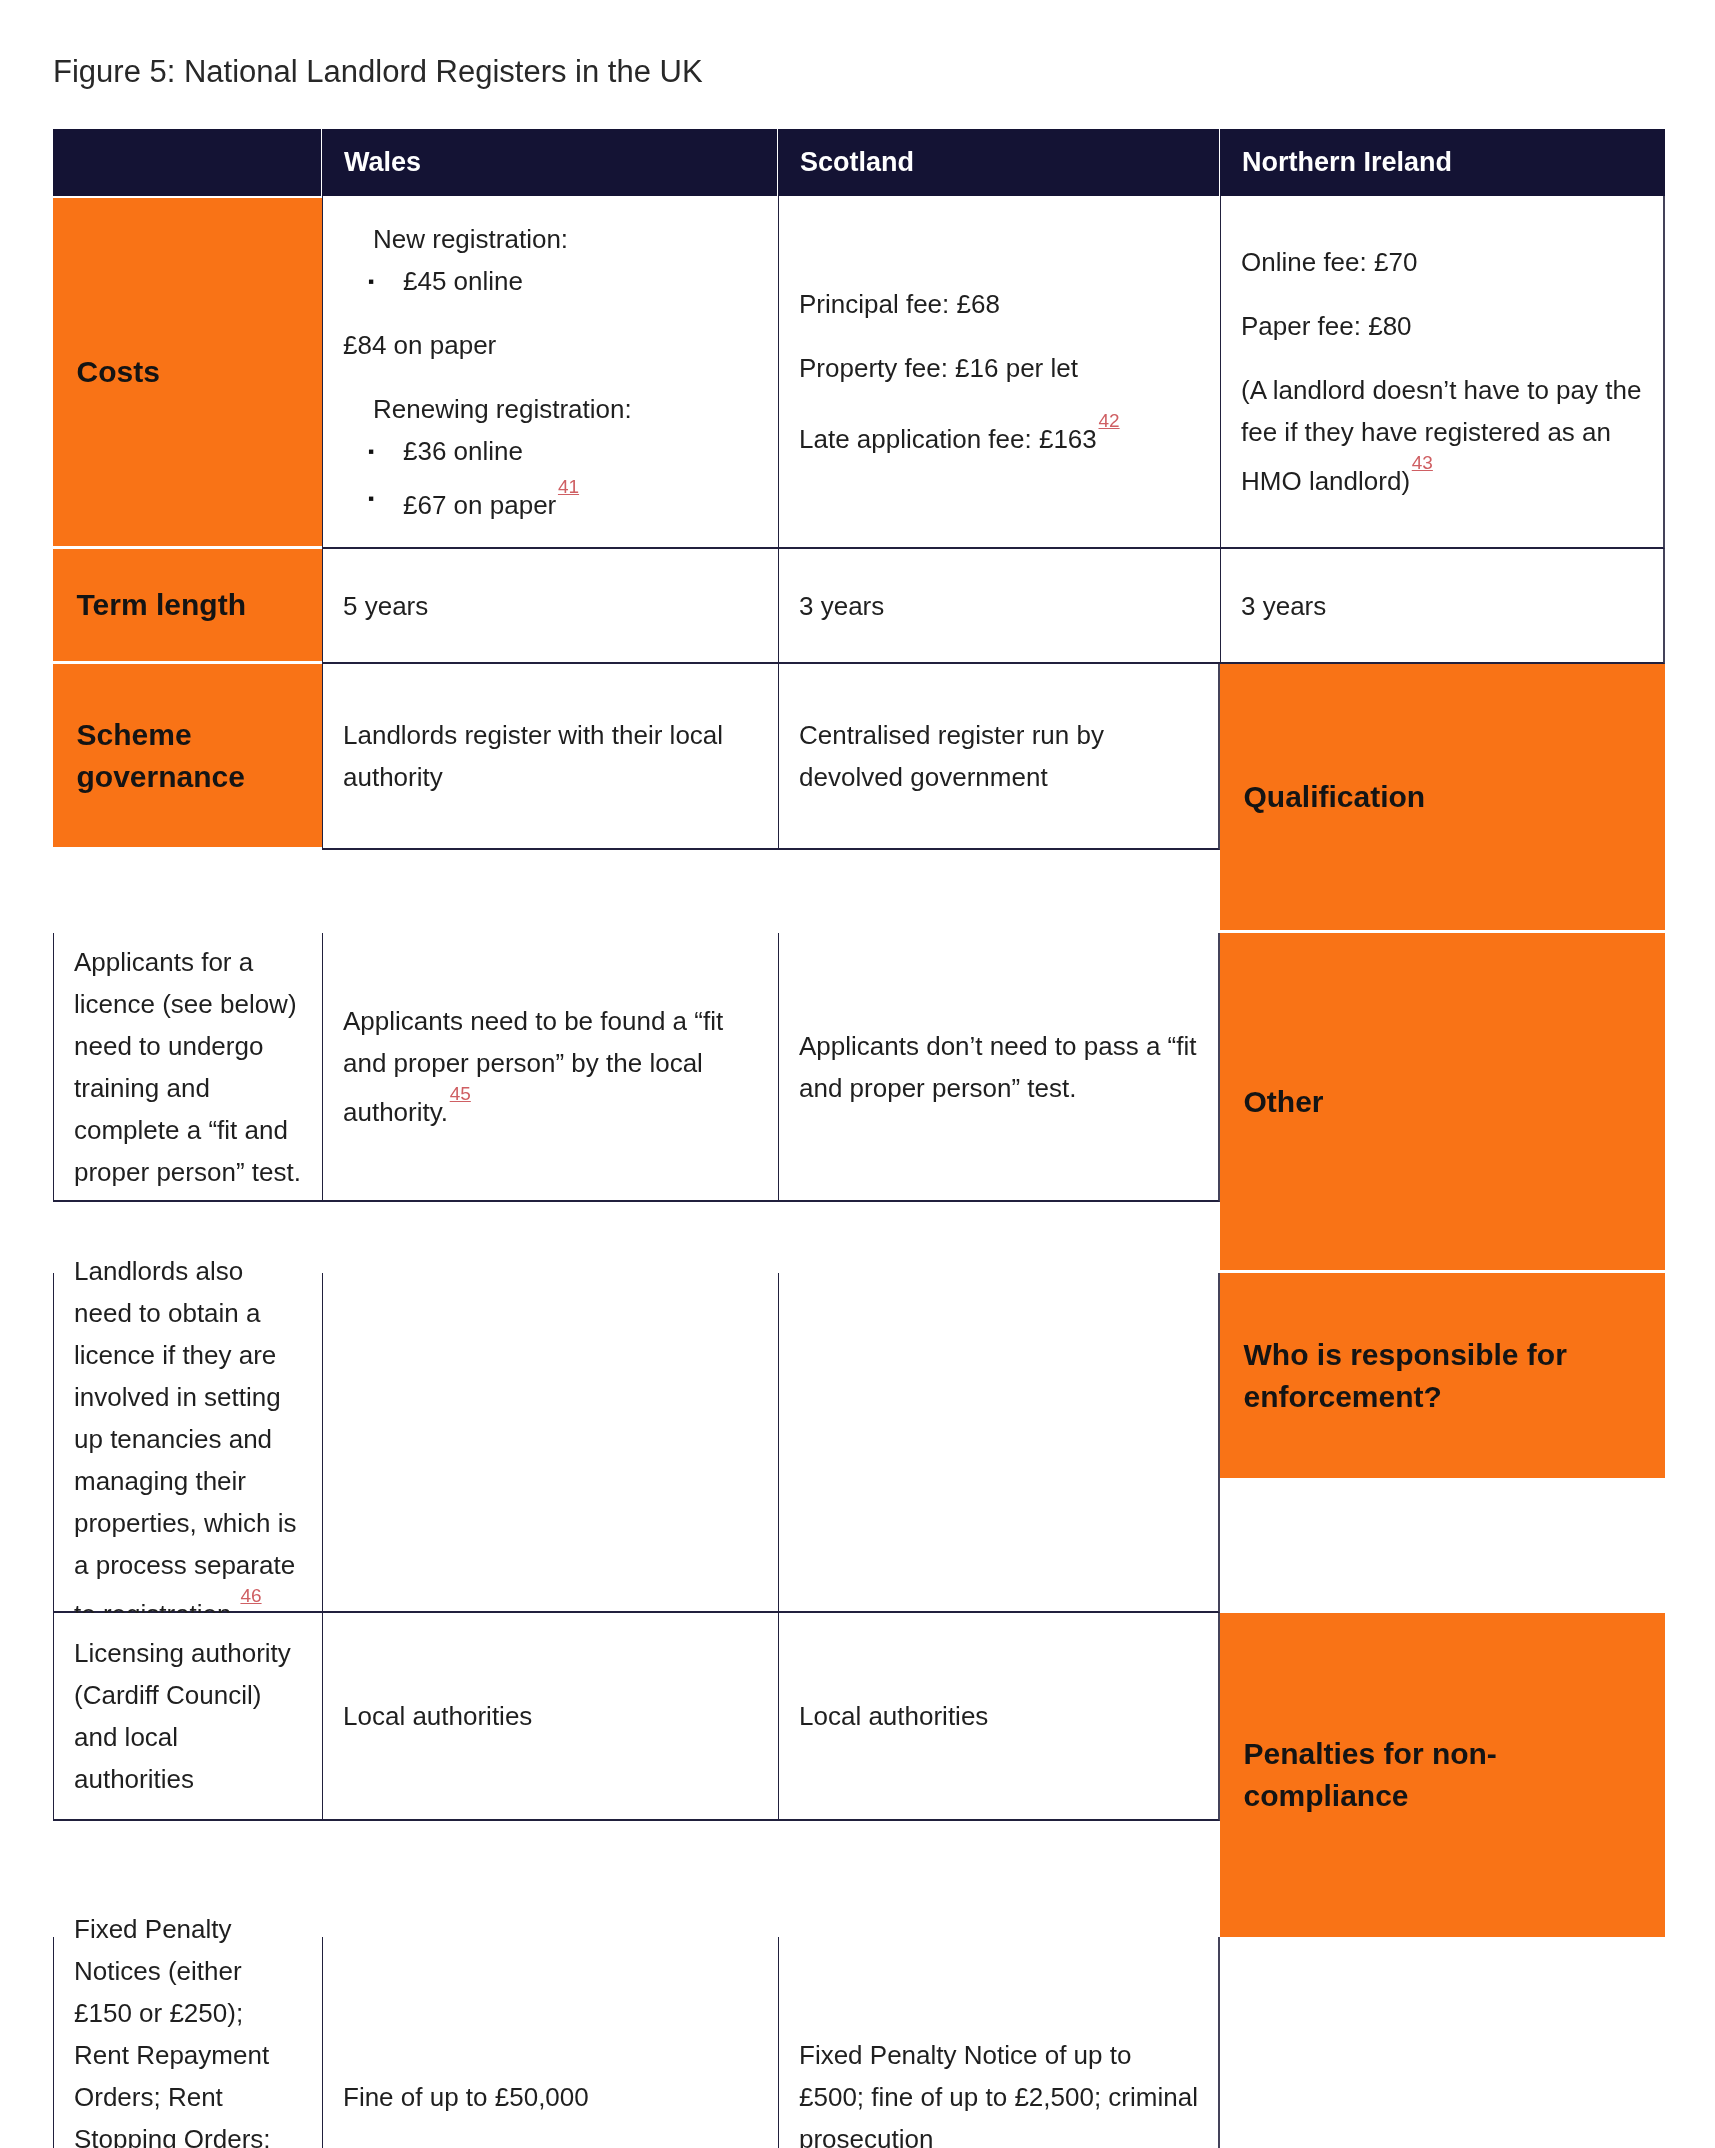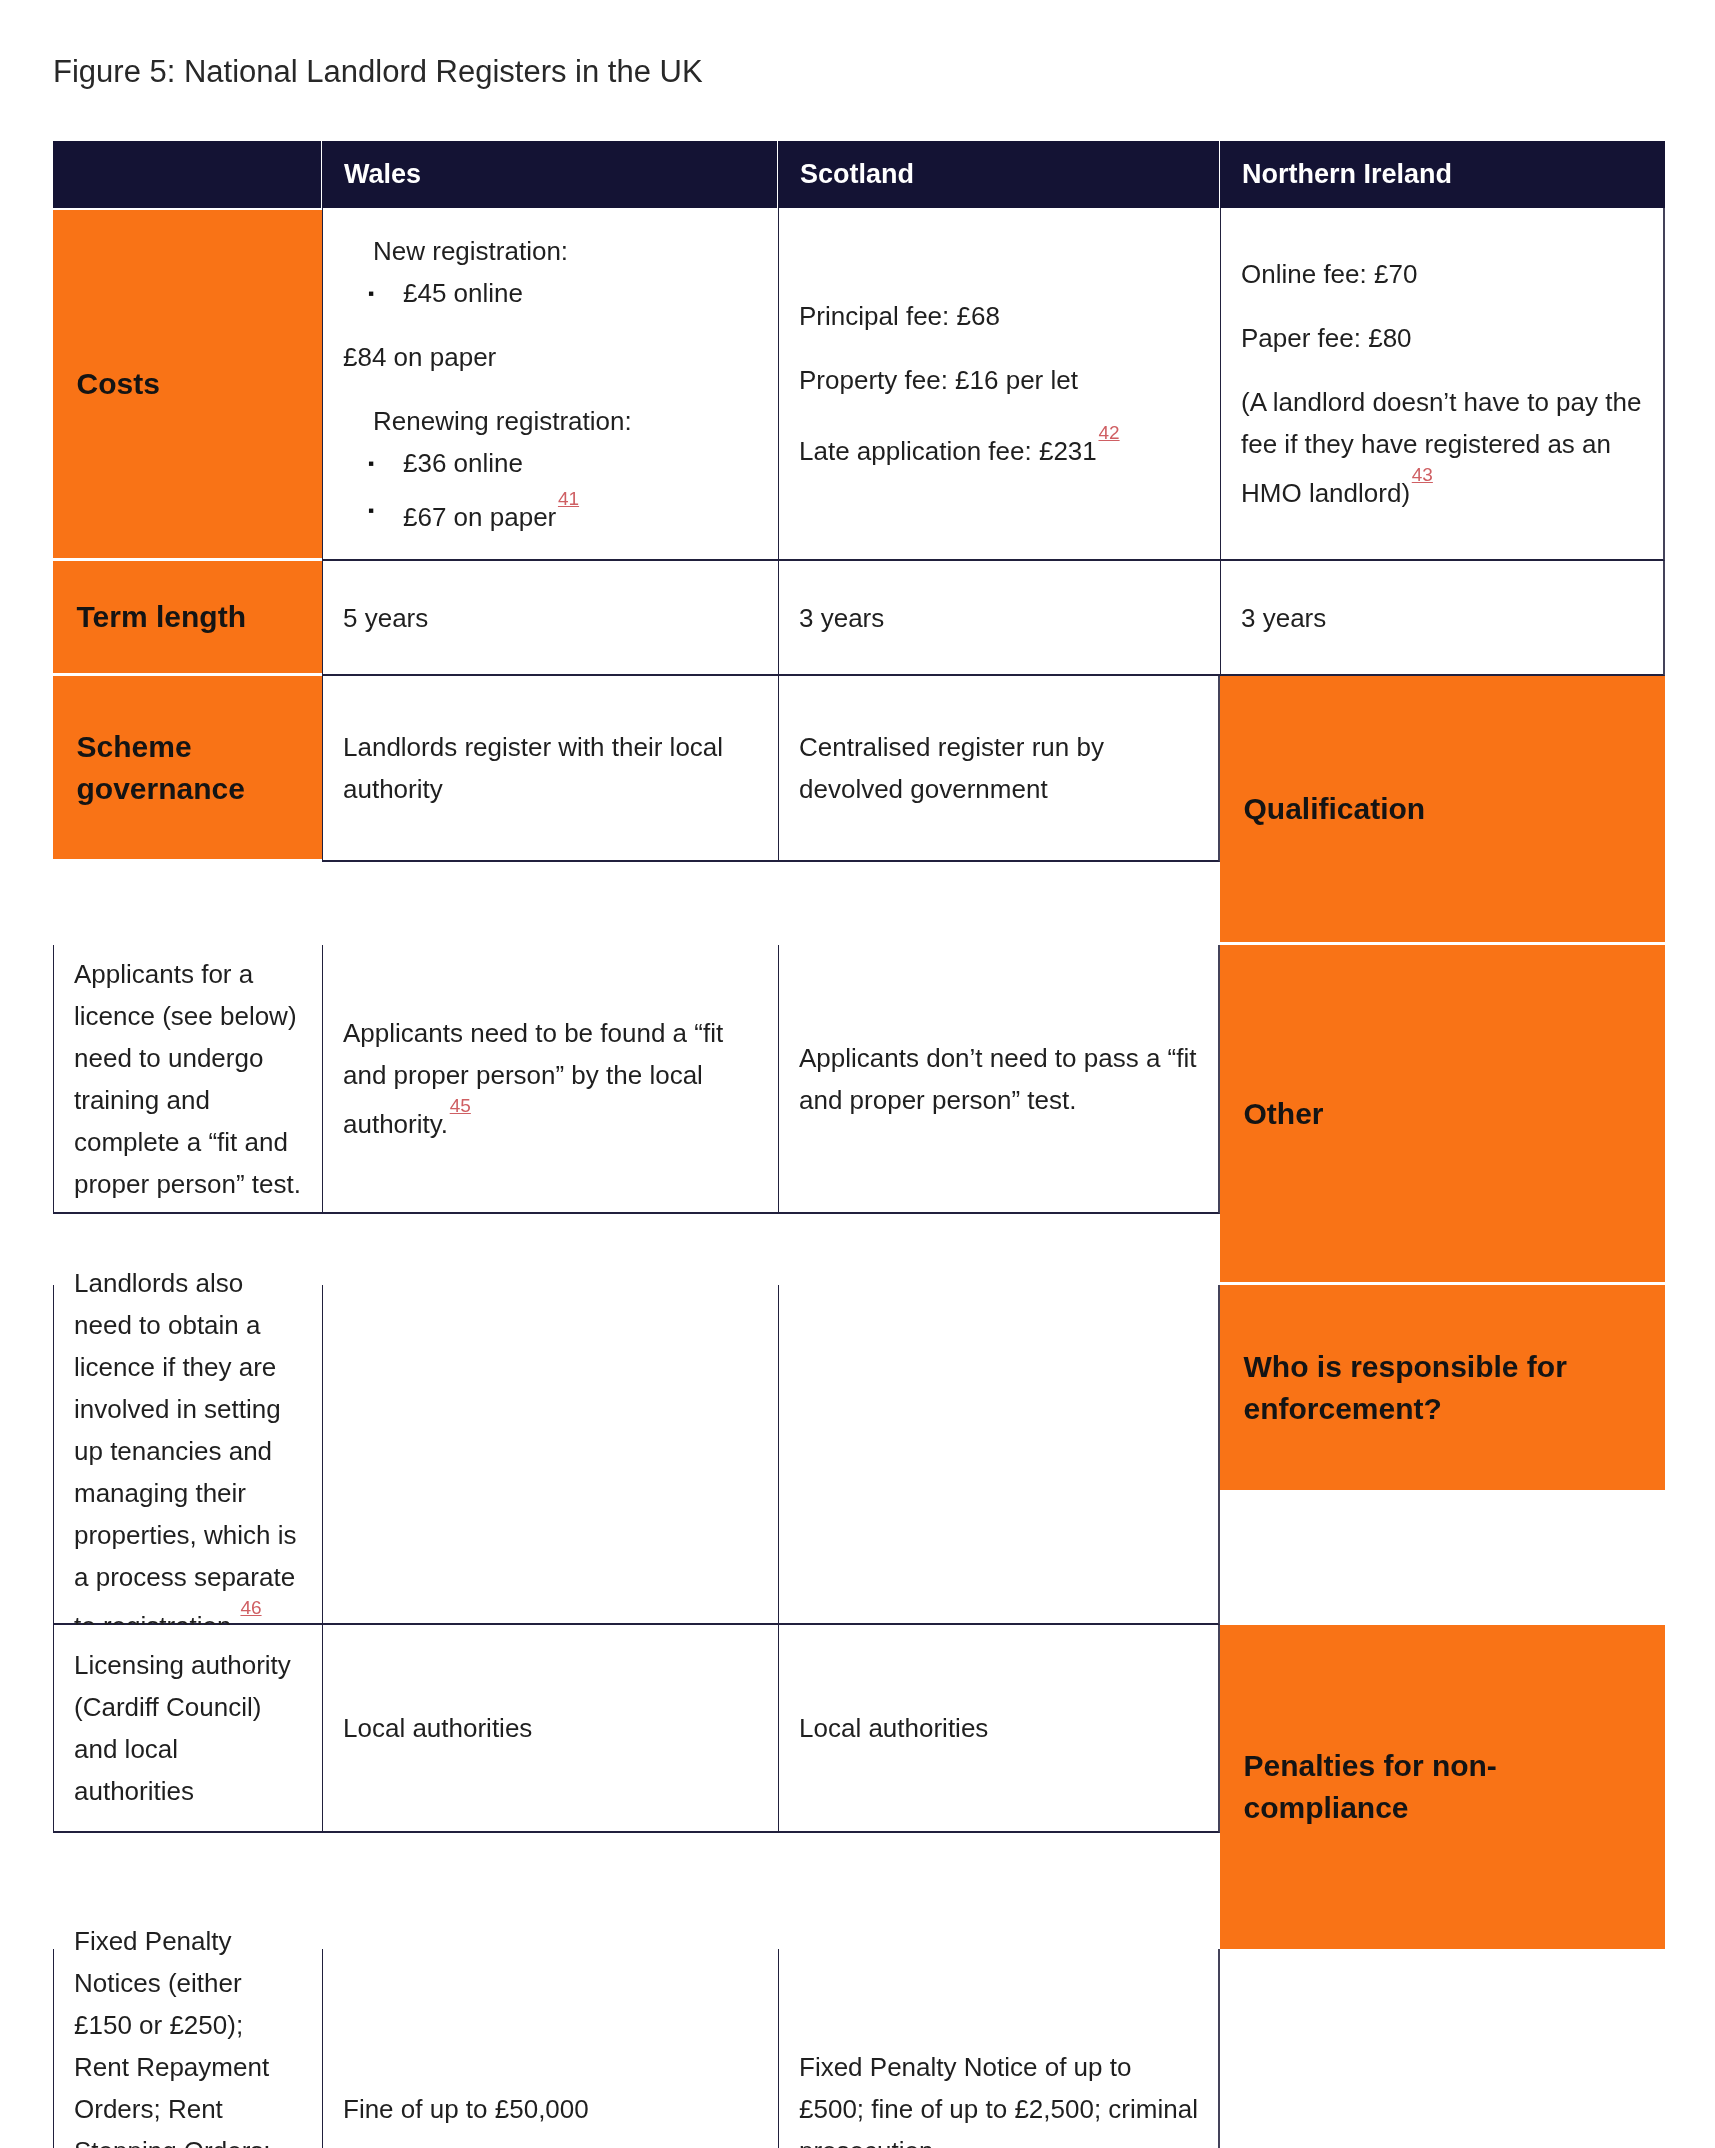--- a/index.html
+++ b/index.html
@@ -11,21 +11,21 @@
     -webkit-font-smoothing:antialiased;
   }
   .page { padding:54px 49px 0 53px; }
 
   .heading {
     font-size:41px; line-height:55px; font-weight:bold;
     color:#0c0c0c; max-width:1527px; margin:0 0 30px 0;
   }
   .caption {
     font-size:31px; line-height:35px; color:#282828;
-    margin:0 0 52px 0; font-weight:normal;
+    margin:0 0 40px 0; font-weight:normal;
   }
 
   .tbl {
     display:grid;
     grid-template-columns:269px 456px 442px 445px;
     width:1280px;
   }
   .cell { box-sizing:border-box; }
 
   
@@ -116,21 +116,21 @@
         <span class="bullet-text">£36 online</span>
       </div>
       <div class="bullet-row last">
         <span class="bullet-marker">▪</span>
         <span class="bullet-text"><span>£67 on paper</span><sup class="fn">41</sup></span>
       </div>
     </div>
     <div class="cell ccell r-costs col-scot">
       <p class="para">Principal fee: £68</p>
       <p class="para">Property fee: £16 per let</p>
-      <p class="para last"><span>Late application fee: £231</span><sup class="fn">42</sup></p>
+      <p class="para last"><span>Late application fee: £163</span><sup class="fn">42</sup></p>
     </div>
     <div class="cell ccell r-costs col-ni">
       <p class="para">Online fee: £70</p>
       <p class="para">Paper fee: £80</p>
       <p class="para last"><span>(A landlord doesn’t have to pay the fee if they have registered as an HMO landlord)</span><sup class="fn">43</sup></p>
     </div>
 
     <div class="cell lcell r-term">Term length</div>
     <div class="cell ccell r-term col-wales">
       <span>5 years</span>

